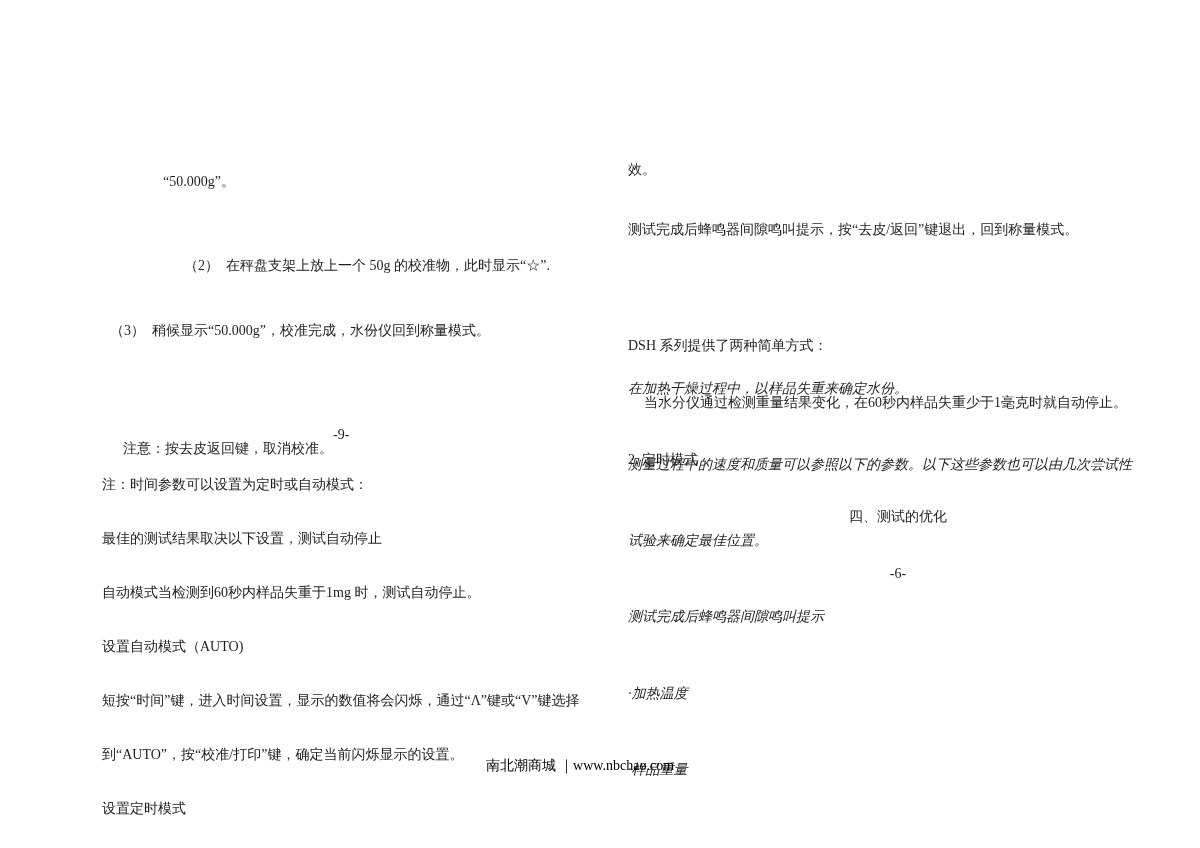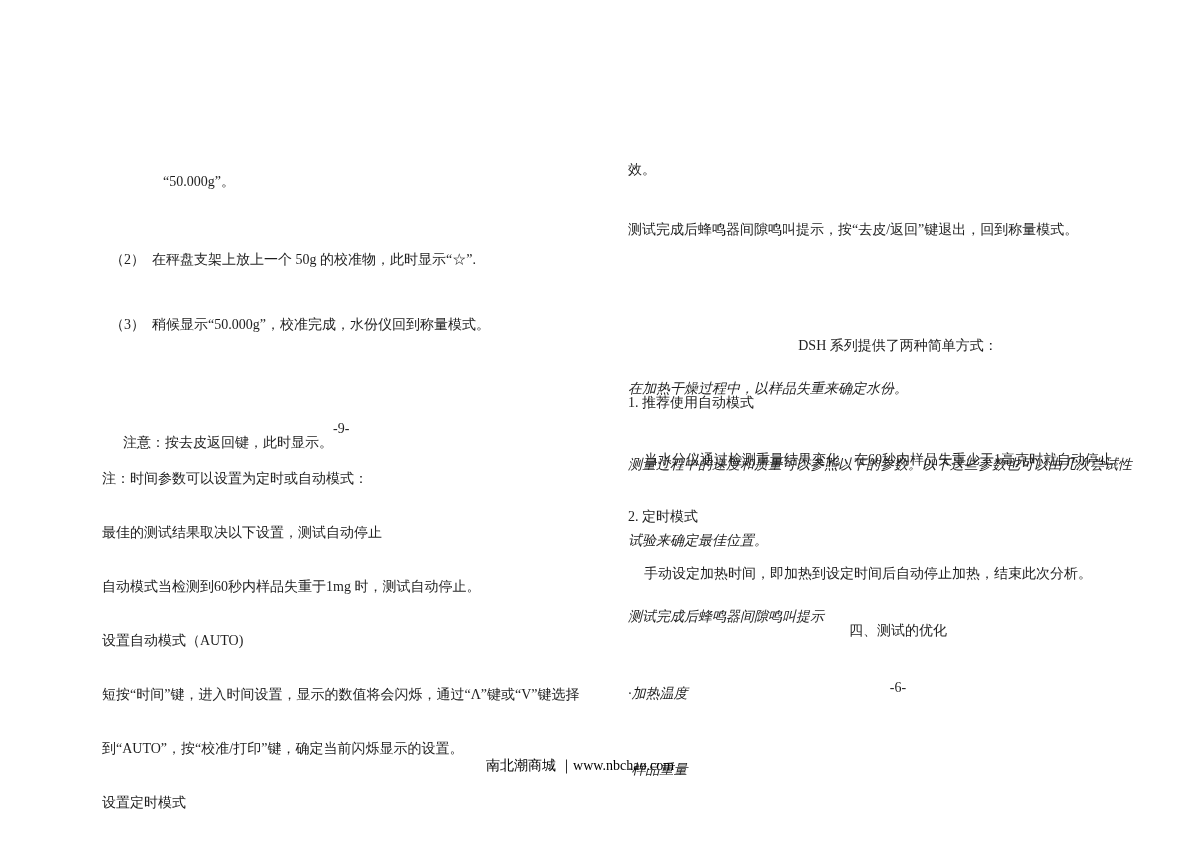--- a/index.html
+++ b/index.html
@@ -11,25 +11,25 @@
     font-family:"Liberation Serif","DejaVu Serif",serif;
     overflow:hidden;
   }
   .col{position:absolute;font-size:14px;white-space:pre;}
   .left-col{left:102px;top:137px;width:522px;line-height:18px;}
   .right-top{left:628px;top:122px;width:540px;line-height:19px;}
   .right-body{left:628px;top:325px;width:540px;line-height:25.4px;}
   .left-col .line{height:18px;}
   .right-top .line{height:19px;}
   .right-body .line{height:25.4px;font-style:italic;}
-  .mt17{margin-top:24px;}
+  .mt17{margin-top:30px;text-align:center;}
   .mt11{margin-top:11px;}
   .mt46{margin-top:46px;}
   .mt3{margin-top:3px;}
-  .mt2{margin-top:2px;text-align:center;}
+  .mt2{margin-top:2px;}
   .pl61{padding-left:61px;}
   .pl8{padding-left:8px;}
   .pl16{padding-left:16px;}
   .note{position:relative;}
   .pageno-inline{position:absolute;left:231px;top:4px;}
   .heading{font-weight:normal;text-align:center;}
   .center{text-align:center;}
   .footer{
     position:absolute;left:0;top:757px;width:1160px;
     text-align:center;font-size:14px;line-height:18px;color:#000000;
@@ -39,21 +39,21 @@
 </head>
 <body>
 
 <div class="page">
 
   <div class="col left-col">
     <div class="line pl61">“50.000g”。</div>
     <div class="line mt17 pl8">（2）  在秤盘支架上放上一个 50g 的校准物，此时显示“☆”.</div>
     <div class="line mt11 pl8">（3）  稍候显示“50.000g”，校准完成，水份仪回到称量模式。</div>
     <div class="line mt46 note">
-      <span>注意：按去皮返回键，此时显示。</span>
+      <span>注意：按去皮返回键，取消校准。</span>
       <span class="pageno-inline">-9-</span>
     </div>
     <div class="line">注：时间参数可以设置为定时或自动模式：</div>
     <div class="line">最佳的测试结果取决以下设置，测试自动停止</div>
     <div class="line">自动模式当检测到60秒内样品失重于1mg 时，测试自动停止。</div>
     <div class="line">设置自动模式（AUTO)</div>
     <div class="line">短按“时间”键，进入时间设置，显示的数值将会闪烁，通过“Λ”键或“V”键选择</div>
     <div class="line">到“AUTO”，按“校准/打印”键，确定当前闪烁显示的设置。</div>
     <div class="line">设置定时模式</div>
     <div class="line">短按“时间”键，进入时间设置，显示的数值将会闪烁，通过“Λ”键或“V”键选择</div>
@@ -73,24 +73,22 @@
     
     
     
   </div>
 
   <div class="col right-top">
     <div class="line">效。</div>
     <div class="line mt3">测试完成后蜂鸣器间隙鸣叫提示，按“去皮/返回”键退出，回到称量模式。</div>
     <div class="line"></div>
     <div class="line mt2">DSH 系列提供了两种简单方式：</div>
-    <div class="line">1. 推荐使用自动模式</div>
     <div class="line pl16">当水分仪通过检测重量结果变化，在60秒内样品失重少于1毫克时就自动停止。</div>
     <div class="line">2. 定时模式</div>
-    <div class="line pl16">手动设定加热时间，即加热到设定时间后自动停止加热，结束此次分析。</div>
     <div class="line heading">四、测试的优化</div>
     <div class="line center">-6-</div>
   </div>
 
   <div class="col right-body">
     <div class="line">在加热干燥过程中，以样品失重来确定水份。</div>
     <div class="line">测量过程中的速度和质量可以参照以下的参数。以下这些参数也可以由几次尝试性</div>
     <div class="line">试验来确定最佳位置。</div>
     <div class="line">测试完成后蜂鸣器间隙鸣叫提示</div>
     <div class="line">·加热温度</div>

